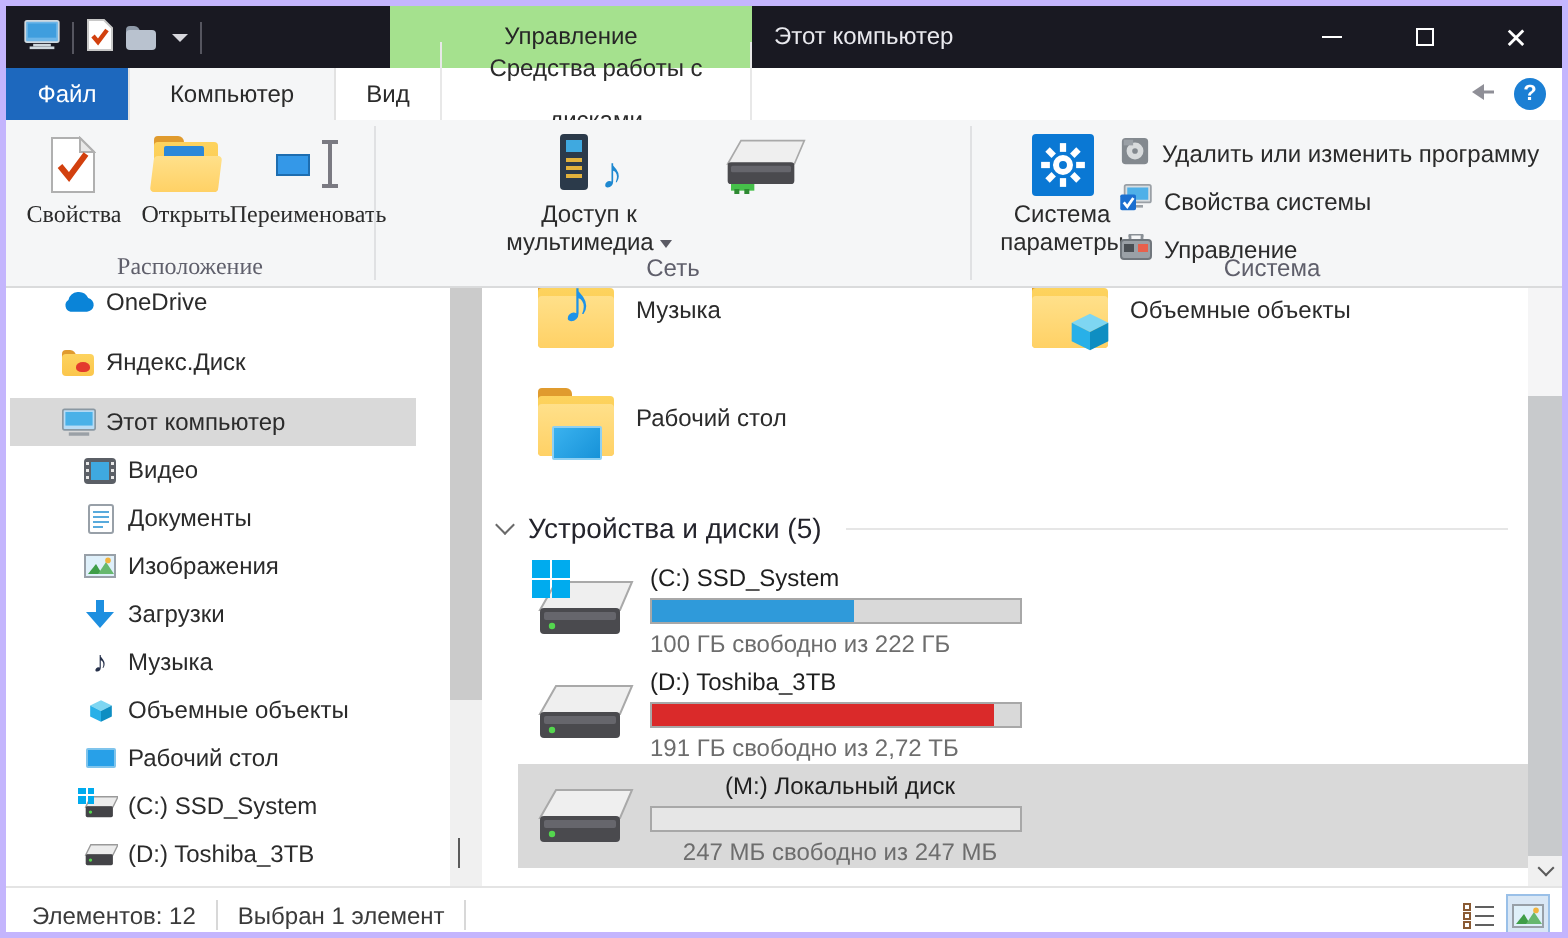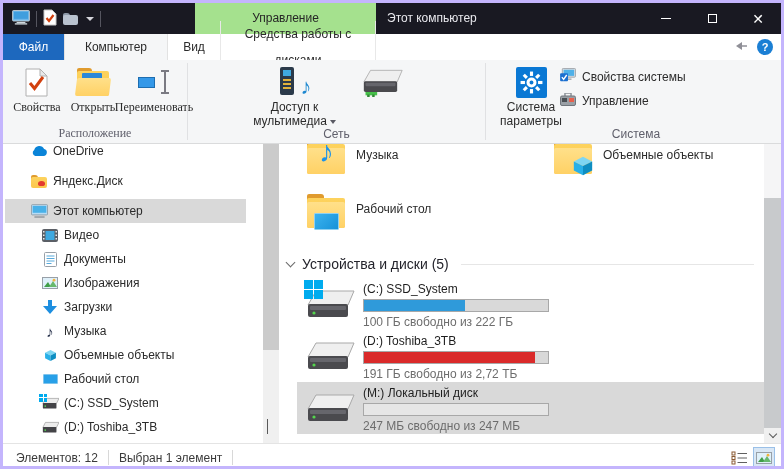--- a/index.html
+++ b/index.html
@@ -55,21 +55,21 @@
   .ibeam span { position:absolute; left:5px; top:2px; bottom:2px; width:2px; background:#7a7a82; }
   .media-tower { position:relative; width:34px; height:32px; }
   .tower-body { position:absolute; left:2px; top:1px; width:14px; height:28px; background:#2b3a4a; border-radius:2px; }
   .tower-scr { position:absolute; left:5px; top:4px; width:8px; height:6px; background:#3fa9e0; }
   .tower-dots { position:absolute; left:5px; top:13px; width:8px; height:10px; background:repeating-linear-gradient(180deg,#e2b23c 0 2px,#2b3a4a 2px 4px); }
   .note-big { position:absolute; right:0; bottom:0; font-size:22px; color:#1e88d0; line-height:1; }
   .gear-tile { width:31px; height:31px; background:#0a78d4; border-radius:2px; display:flex; align-items:center; justify-content:center; }
 
   
   .content { display:flex; height:299px; background:#fff; overflow:hidden; }
-  .sidebar { width:260px; overflow:hidden; padding-top:0; }
+  .sidebar { width:222px; overflow:hidden; padding-top:0; }
   .nav-item { display:flex; align-items:center; height:24px; margin:0 17px 0 2px; }
   .nav-item.root { padding-left:24px; }
   .nav-item.child { padding-left:35px; }
   .nav-item.sel { background:#d9d9d9; }
   .nav-item .nico { width:20px; display:flex; justify-content:center; margin-right:4px; flex:none; }
   .gap6 { margin-top:6px; }
   .first-cut { margin-top:-5px; }
 
   .sb-scroll { width:16px; position:relative; background:#f0f0f0; flex:none; }
   .sb-thumb { position:absolute; top:0; left:0; right:0; height:206px; background:#cbcbcb; }
@@ -87,21 +87,21 @@
   .ov-note { position:absolute; left:12px; top:-3px; font-size:30px; color:#1e93e8; line-height:1; }
   .ov-cube { position:absolute; right:-2px; bottom:-3px; }
   .ov-desktop { position:absolute; left:7px; bottom:-2px; width:25px; height:17px; border-radius:1px; background:linear-gradient(135deg,#3ab2ef,#1792d8); border:1px solid #8ed0f2; }
 
   .drv-header { display:flex; align-items:center; margin:10px 0 6px -20px; }
   .drv-header .htxt { font-size:14px; color:#24242c; margin-left:8px; }
   .hline { flex:1; height:1px; background:#e6e6e6; margin:0 10px 0 12px; }
   .chev-hdr { width:7px; height:7px; border-right:1.5px solid #6a6a6a; border-bottom:1.5px solid #6a6a6a; transform:rotate(45deg); margin-top:-3px; }
 
   .dtile { display:flex; align-items:flex-start; width:514px; margin-left:-10px; padding:5px 0 5px 10px; height:52px; }
-  .dtile.sel { background:#d9d9d9; }
+  .dtile.sel { background:#d9d9d9;text-align:center; }
   .dicon { position:relative; width:48px; margin:4px 8px 0 0; flex:none; }
   .winlogo { position:absolute; left:-3px; top:-7px; width:19px; height:19px; display:grid; grid-template-columns:9px 9px; grid-template-rows:9px 9px; gap:1px; }
   .winlogo div { background:#00abee; }
   .dinfo { width:190px; }
   .dname { line-height:13px; margin-bottom:3px; color:#1e1e1e; }
   .dbar { width:186px; height:13px; border:1px solid #a8a8a8; background:#d9d9d9; }
   .dbar .fill { height:100%; }
   .dfree { margin-top:3px; color:#6d6d6d; }
 
   .main-scroll { width:17px; position:relative; background:#f5f5f6; flex:none; }
@@ -282,20 +282,31 @@
                   </g>
                 </svg>
             </span>
           </span>
           <span>Система параметры</span>
         </div>
       </div>
       <div class="smallcol">
         <div class="smallbtn">
           <span>
+            <svg width="15" height="15" viewBox="0 0 16 16">
+                <rect x="1" y="1" width="14" height="14" rx="2" fill="#83898f"></rect>
+                <circle cx="8" cy="8" r="4.5" fill="#d8dbdd"></circle>
+                <circle cx="8" cy="8" r="1.5" fill="#83898f"></circle>
+                <rect x="2" y="2" width="5" height="3" fill="#9aa0a6"></rect>
+              </svg>
+          </span>
+          <span>Удалить или изменить программу</span>
+        </div>
+        <div class="smallbtn">
+          <span>
             <svg width="16" height="14" viewBox="0 0 18 16">
                 <rect x="2.5" y="0.5" width="15" height="10" rx="1" fill="#d7dde1" stroke="#9aa0a6"></rect>
                 <rect x="4" y="2" width="12" height="7" fill="#4fb0e8"></rect>
                 <rect x="7" y="12" width="6" height="1.5" fill="#9aa0a6"></rect>
                 <rect x="0" y="6" width="9" height="9" rx="1" fill="#1b6fd0"></rect>
                 <path d="M2 10.5l2 2.5 3.5-5" stroke="#fff" stroke-width="1.6" fill="none"></path>
               </svg>
           </span>
           <span>Свойства системы</span>
         </div>

